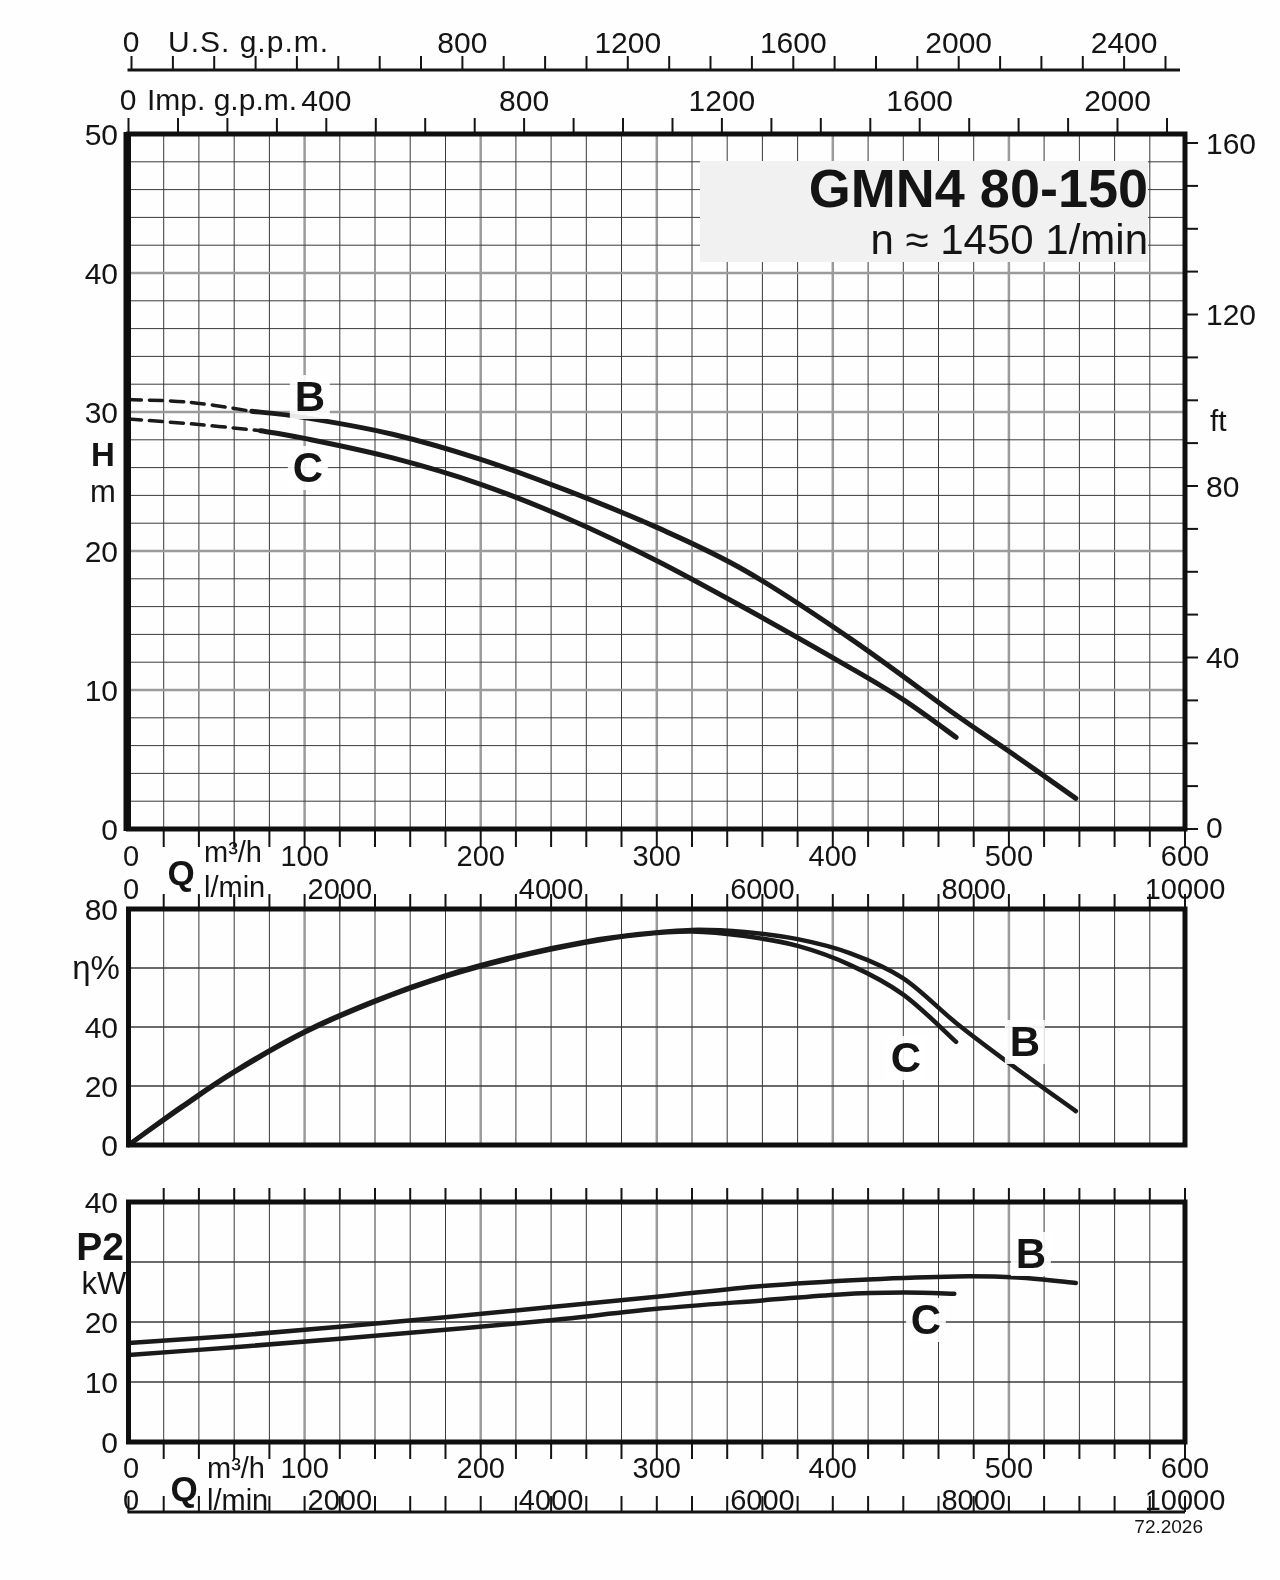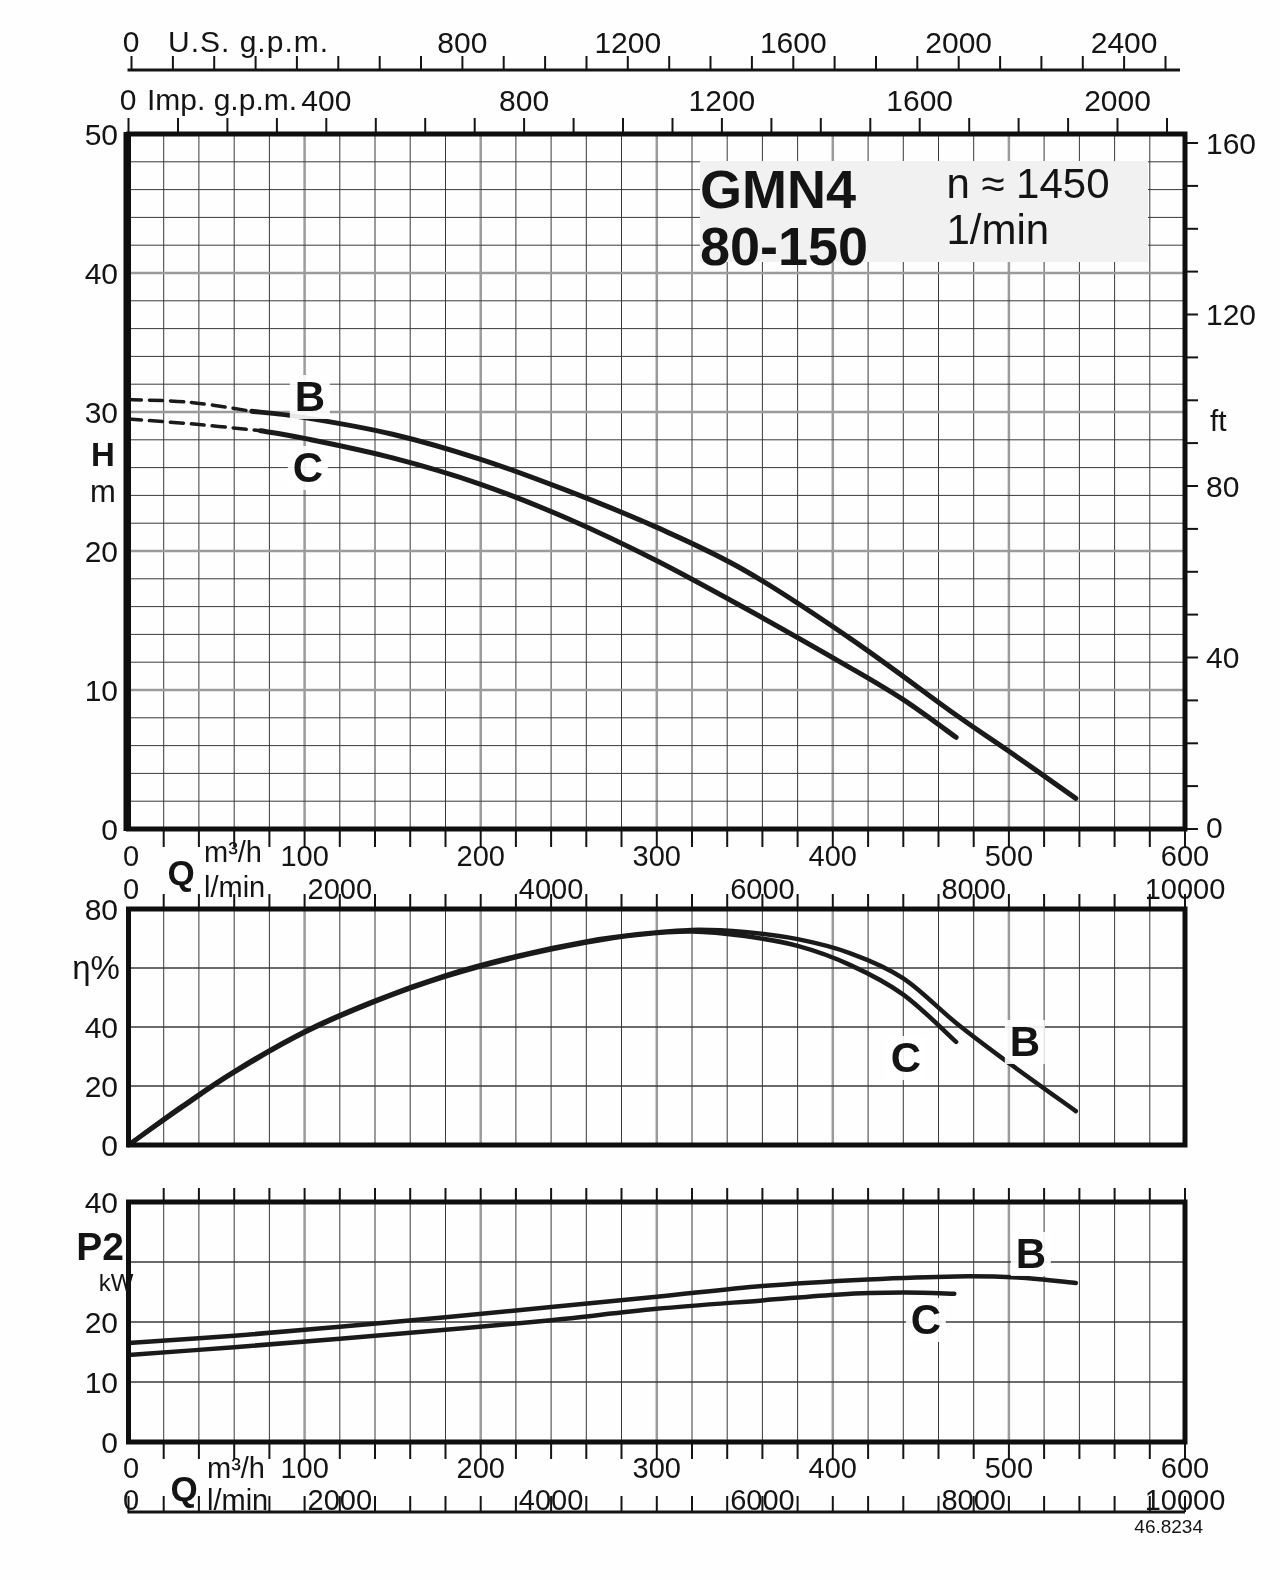--- a/index.html
+++ b/index.html
@@ -19,37 +19,37 @@
   .curveLbl{font-size:42px;font-weight:bold;background:rgba(255,255,255,0.9);padding:1px 5px;}
   .us-zero{left:131px;top:42px}
   .us-unit{left:168px;top:42px;letter-spacing:1px}
   .imp-zero{left:128px;top:100px}
   .imp-unit{left:147px;top:100px}
   .h-lab{left:103px;top:454px;font-size:33px}
   .m-lab{left:103px;top:491px;font-size:31px}
   .ft-lab{left:1210px;top:421px}
   .eta-lab{left:96px;top:967px;font-size:33px}
   .p2-lab{left:100px;top:1246px;font-size:39px}
-  .kw-lab{left:116px;top:1283px;font-size:24px}
+  .kw-lab{left:104px;top:1283px;font-size:31px}
   .q-mid{left:181px;top:872px;font-size:35px}
   .m3h-mid{left:204px;top:852px;font-size:29px}
   .lmin-mid{left:204px;top:887px;font-size:29px}
   .q-bot{left:184px;top:1488px;font-size:35px}
   .m3h-bot{left:207px;top:1468px;font-size:29px}
   .lmin-bot{left:207px;top:1500px;font-size:29px}
   .lblB-head{left:310px;top:397px}
   .lblC-head{left:308px;top:468px}
   .lblB-eff{left:1025px;top:1042px}
   .lblC-eff{left:906px;top:1058px}
   .lblB-pow{left:1031px;top:1254px}
   .lblC-pow{left:926px;top:1320px}
   .footnote{left:1203px;top:1526px;font-size:19px}
   .titleBox{
     position:absolute;left:700px;top:161px;width:448px;height:101px;
-    background:#f1f1f1;display:flex;flex-direction:row;align-items:flex-start;
+    background:#f1f1f1;display:flex;flex-direction:column;align-items:flex-end;
     justify-content:center;z-index:5;
   }
   .titleModel{font-size:54px;font-weight:bold;line-height:1.05;}
   .titleSpeed{font-size:42px;line-height:1.1;}
 </style>
 </head>
 <body>
 
 <div class="stage">
   <div id="chart-canvas">
@@ -483,14 +483,14 @@
   <div class="lbl la m3h-bot">m³/h</div>
   <div class="lbl la lmin-bot">l/min</div>
 
   <div class="lbl curveLbl lblB-head">B</div>
   <div class="lbl curveLbl lblC-head">C</div>
   <div class="lbl curveLbl lblB-eff">B</div>
   <div class="lbl curveLbl lblC-eff">C</div>
   <div class="lbl curveLbl lblB-pow">B</div>
   <div class="lbl curveLbl lblC-pow">C</div>
 
-  <div class="lbl ra footnote">46.8234</div>
+  <div class="lbl ra footnote">72.2026</div>
 </div>
 
 </body></html>

